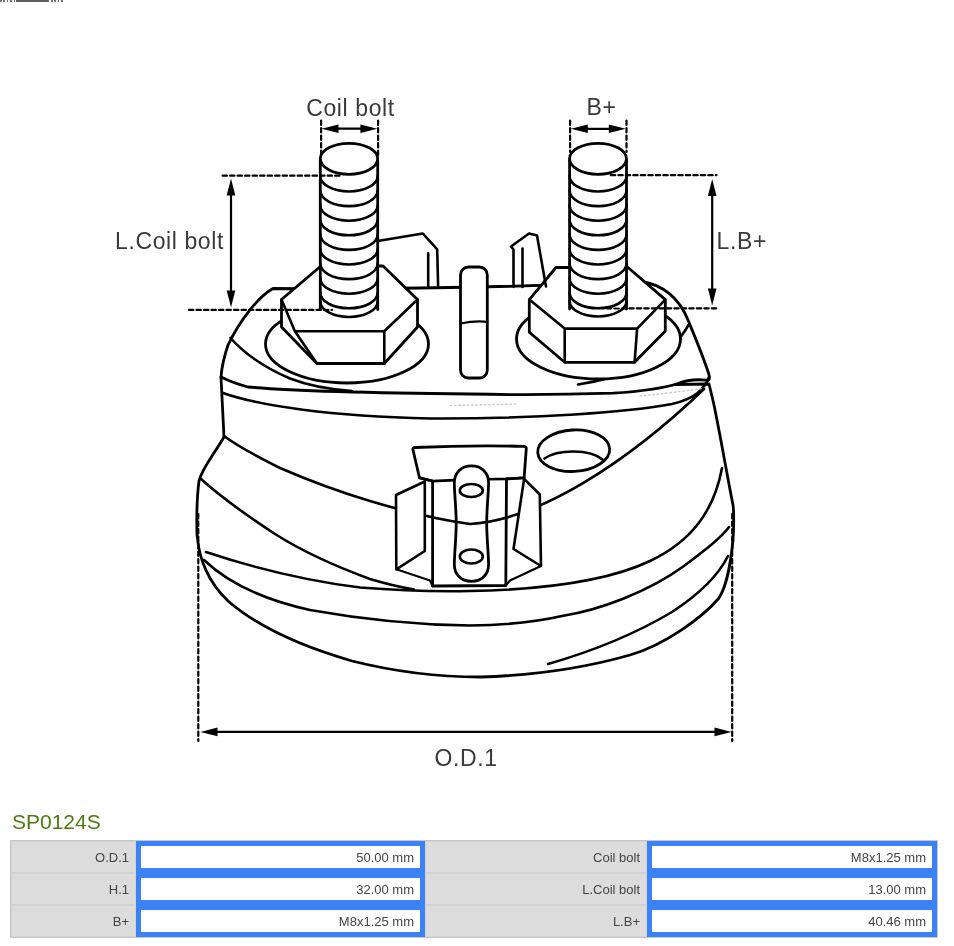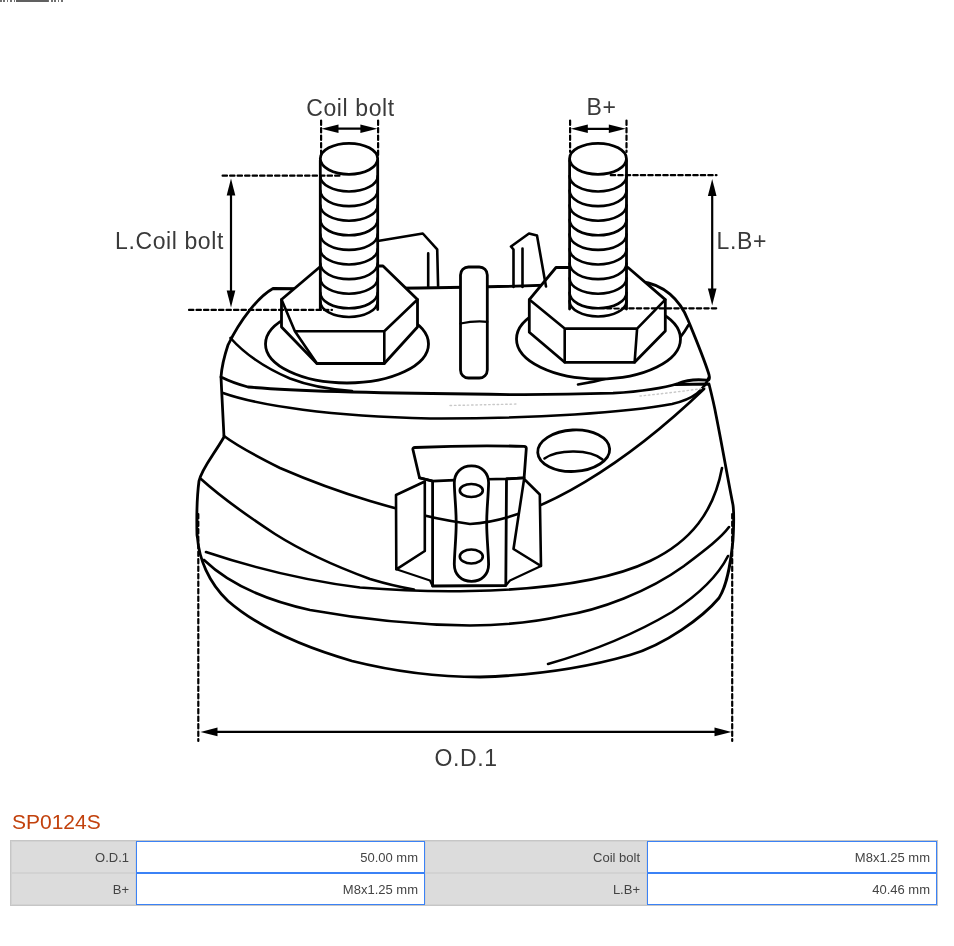--- a/index.html
+++ b/index.html
@@ -1,25 +1,25 @@
 <!DOCTYPE html>
 <html><head>
 <meta charset="utf-8">
 <style>
 html,body{margin:0;padding:0;background:#fff;}
 body{width:954px;height:946px;position:relative;font-family:"Liberation Sans",sans-serif;-webkit-font-smoothing:antialiased;}
 #strip{position:absolute;left:0;top:0;width:64px;height:1.6px;background:repeating-linear-gradient(90deg,#707070 0 1.6px,#fff 1.6px 3.4px);}
 #strip b{position:absolute;left:16px;top:0;width:32px;height:1.6px;background:#606060;}
 #draw{position:absolute;left:0;top:0;will-change:transform;}
 #pn,table{will-change:transform;}
-#pn{position:absolute;left:12px;top:809.5px;font-size:21px;color:#c2410c;letter-spacing:0px;}
+#pn{position:absolute;left:12px;top:809.5px;font-size:21px;color:#4d7c0f;letter-spacing:0px;}
 table{position:absolute;left:10px;top:840px;border-collapse:separate;border-spacing:0;border:1px solid #c6c6c6;background:#fff;table-layout:fixed;width:928px;}
 td{height:32px;font-size:13px;color:#444;text-align:right;padding:0 6px 0 0;overflow:hidden;box-sizing:border-box;}
 td.l{background:#dcdcdc;border:1px solid #d2d2d2;}
-td.v{background:#fff;border:1px solid #3b82f6;}
+td.v{background:#fff;border:5px solid #3b82f6;}
 </style>
 </head>
 <body>
 <div id="strip">
     <b></b>
   </div>
 <svg id="draw" width="954" height="946" viewBox="0 0 954 946" fill="none" stroke-linecap="round" stroke-linejoin="round">
 <g stroke="#000" stroke-width="2.8">
 
 <path id="body" fill="#fff" d="M221,377 C222,398 223,420 224,437 C213,456 202,468 199,481 C197,496 196.5,515 197,535 L197.5,538 C199,558 208,582 228,601 C258,627 300,646 352,661 C400,673 445,677 480,677 C548,675 595,665 630,655 C665,645 703,617 719,598 C728,584 731,560 733,540 C734,522 734,512 733,505 C728,480 722,445 716,415 C714,404 711,392 709,384 C600,386 350,382 221,377 Z"></path>
@@ -121,19 +121,25 @@
       <col style="width:290px">
     </colgroup>
 <tbody>
       <tr>
         <td class="l">O.D.1</td>
         <td class="v">50.00 mm</td>
         <td class="l">Coil bolt</td>
         <td class="v">M8x1.25 mm</td>
       </tr>
 <tr>
+        <td class="l">H.1</td>
+        <td class="v">32.00 mm</td>
+        <td class="l">L.Coil bolt</td>
+        <td class="v">13.00 mm</td>
+      </tr>
+<tr>
         <td class="l">B+</td>
         <td class="v">M8x1.25 mm</td>
         <td class="l">L.B+</td>
         <td class="v">40.46 mm</td>
       </tr>
 </tbody>
   </table>
 
 </body></html>

